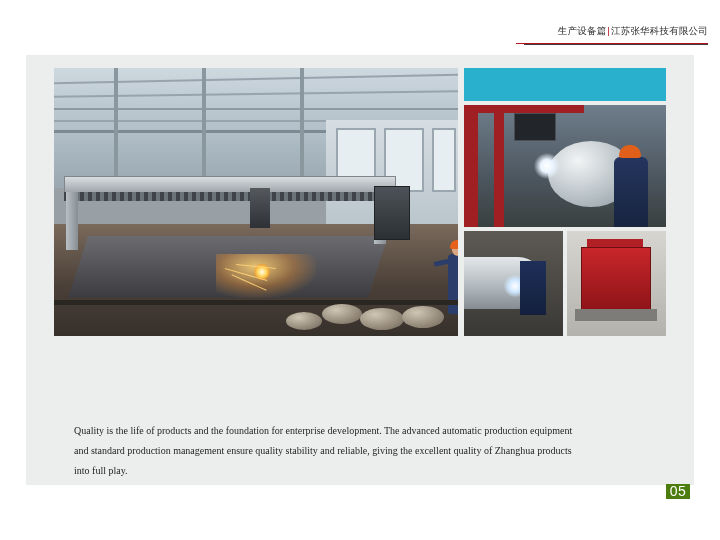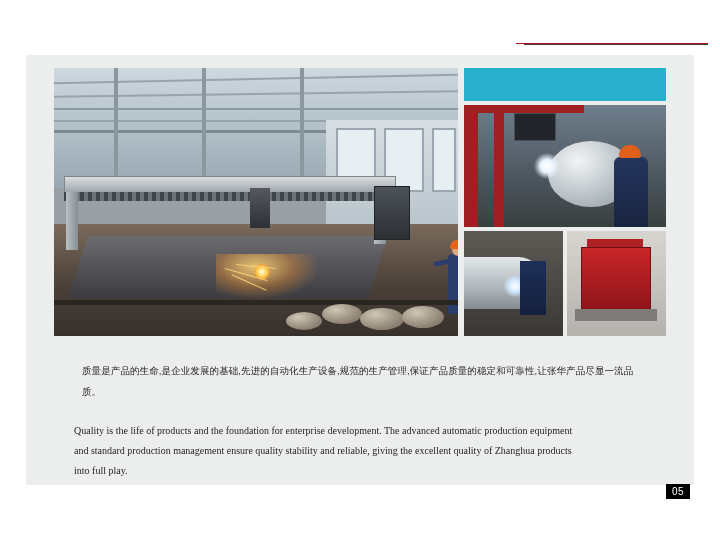--- a/index.html
+++ b/index.html
@@ -273,34 +273,35 @@
     margin-top: 19px;
   }
 
   
   .page-number {
     position: absolute;
     left: 666px;
     top: 484px;
     width: 24px;
     height: 15px;
-    background: #000000;
+    background: #4d7c0f;
     color: #ffffff;
-    font-size: 10px;
+    font-size: 14px;
     line-height: 15px;
     text-align: center;
     letter-spacing: 0.5px;
   }
 </style>
 </head>
 <body>
 
 <div class="page">
 
   <div class="header">
+    <div class="header-title"><span>生产设备篇</span><span class="sep">|</span><span>江苏张华科技有限公司</span></div>
     <div class="header-rule"></div>
     <div class="header-rule-dark"></div>
   </div>
 
   <div class="panel"></div>
 
   <div class="photos">
 
     <div class="photo photo-main">
       <div class="m-sky"></div>
@@ -361,18 +362,17 @@
     </div>
 
     <div class="photo photo-br2">
       <div class="b2-bg"></div>
       <div class="b2-arm"></div>
       <div class="b2-mach"></div>
       <div class="b2-base"></div>
     </div>
   </div>
 
-  <p class="caption-cn">质量是产品的生命,是企业发展的基础,先进的自动化生产设备,规范的生产管理,保证产品质量的稳定和可靠性,让张华产品尽显一流品质。</p>
   <p class="caption-en">Quality is the life of products and the foundation for enterprise development. The advanced automatic production equipment and standard production management ensure quality stability and reliable, giving the excellent quality of Zhanghua products into full play.</p>
 
   <div class="page-number">05</div>
 
 </div>
 
 </body></html>

